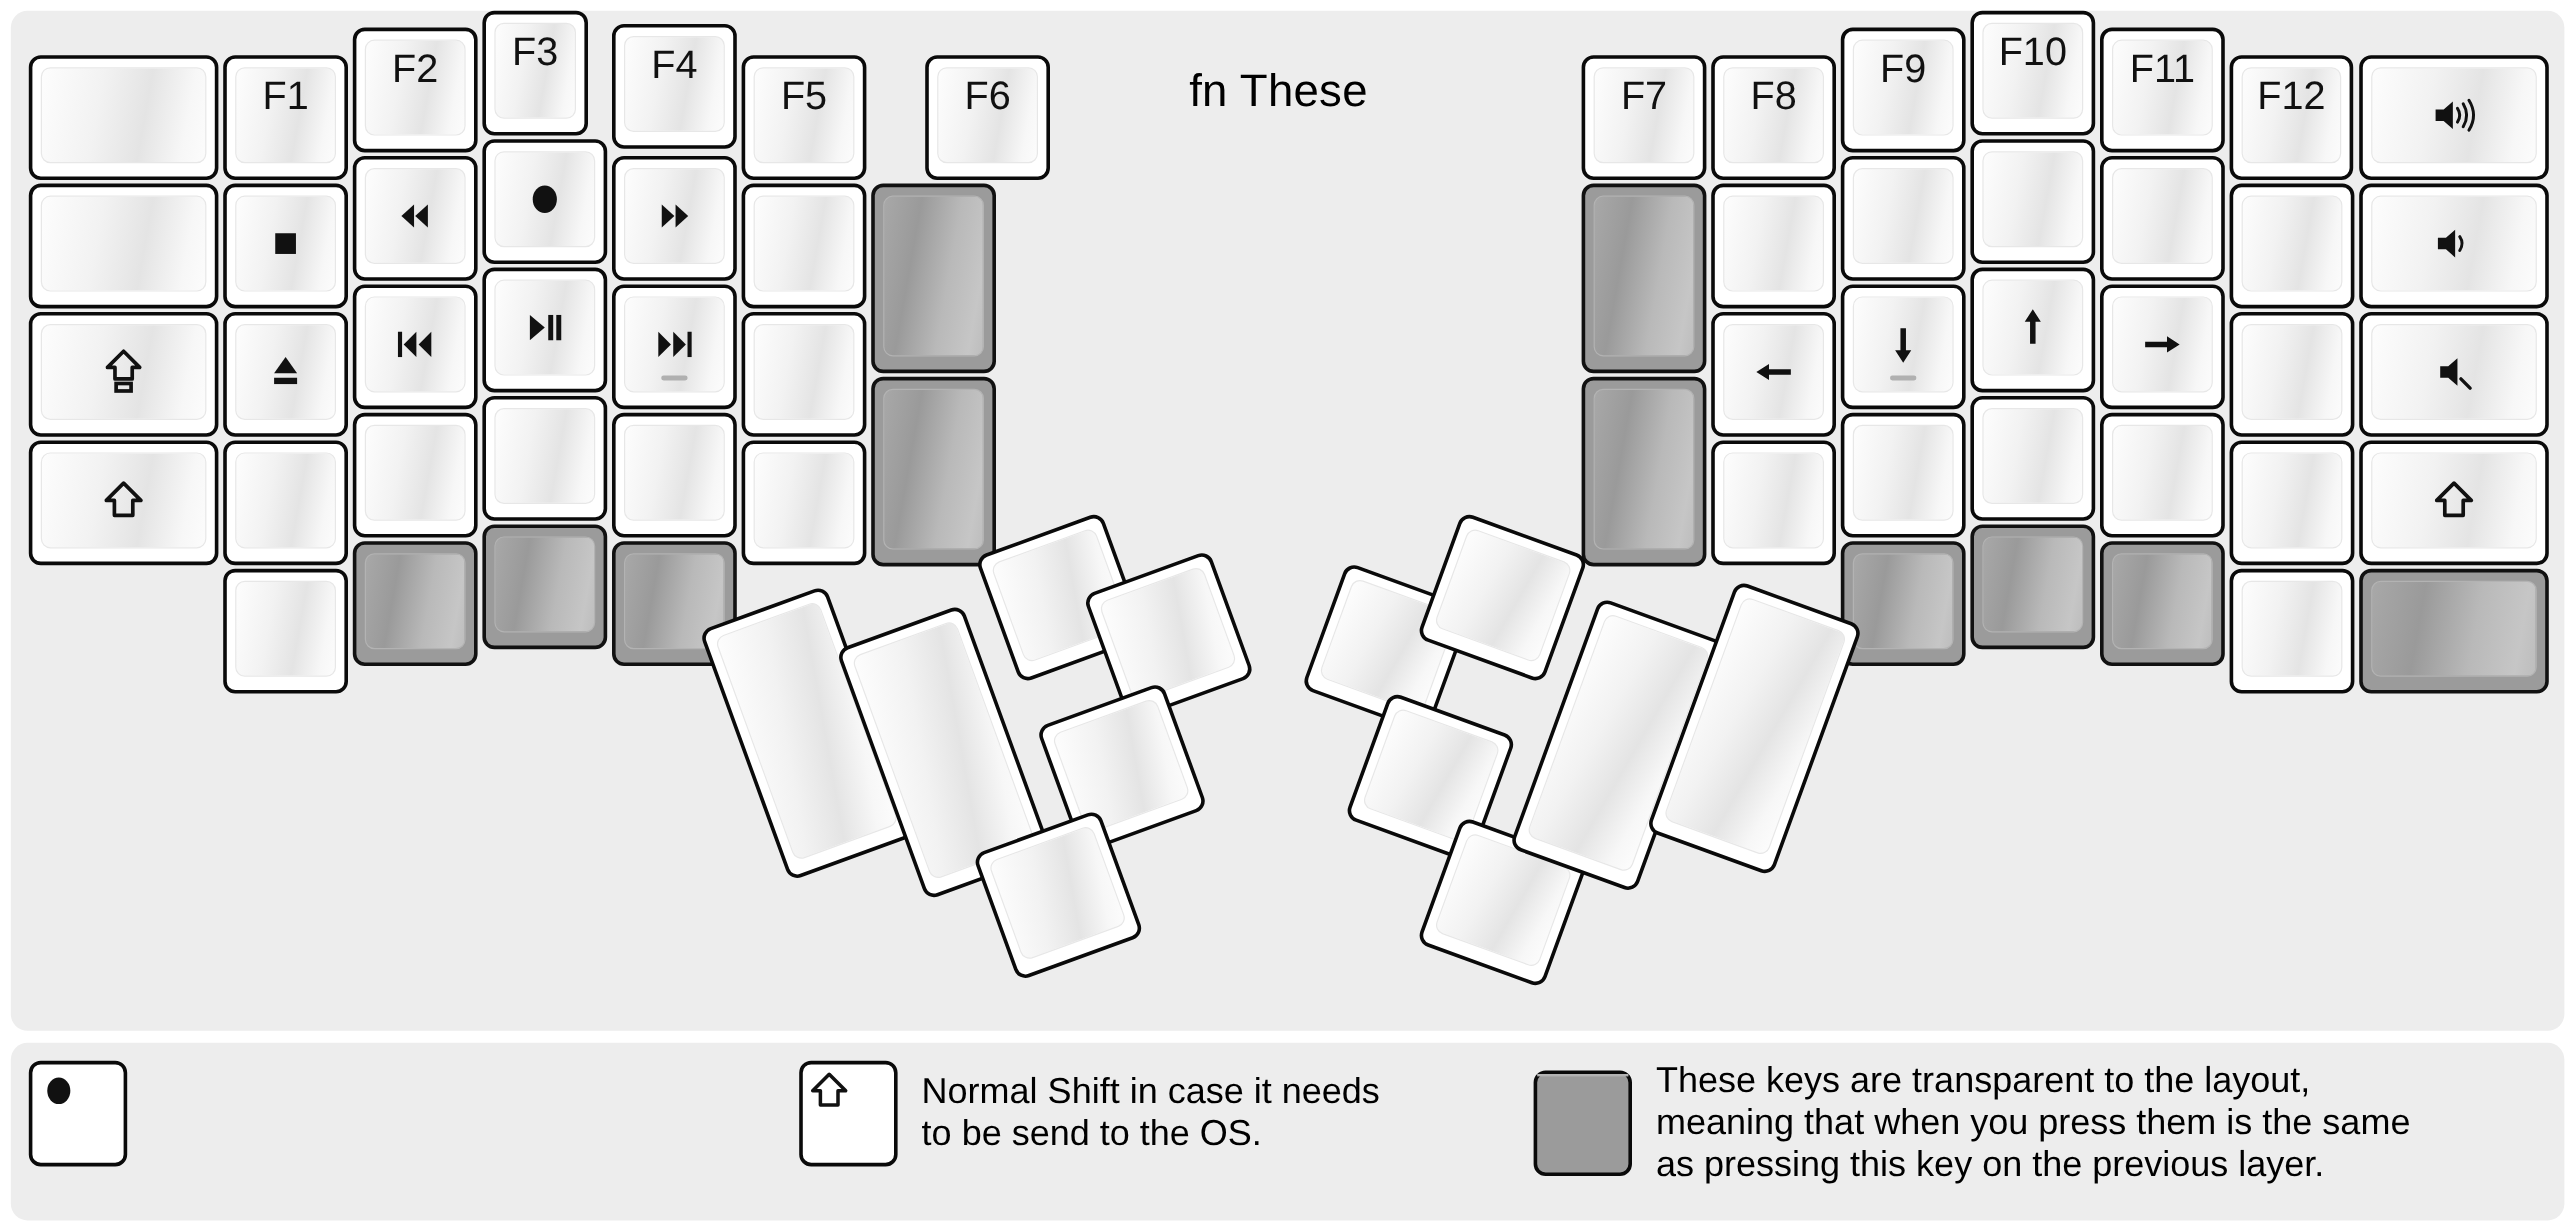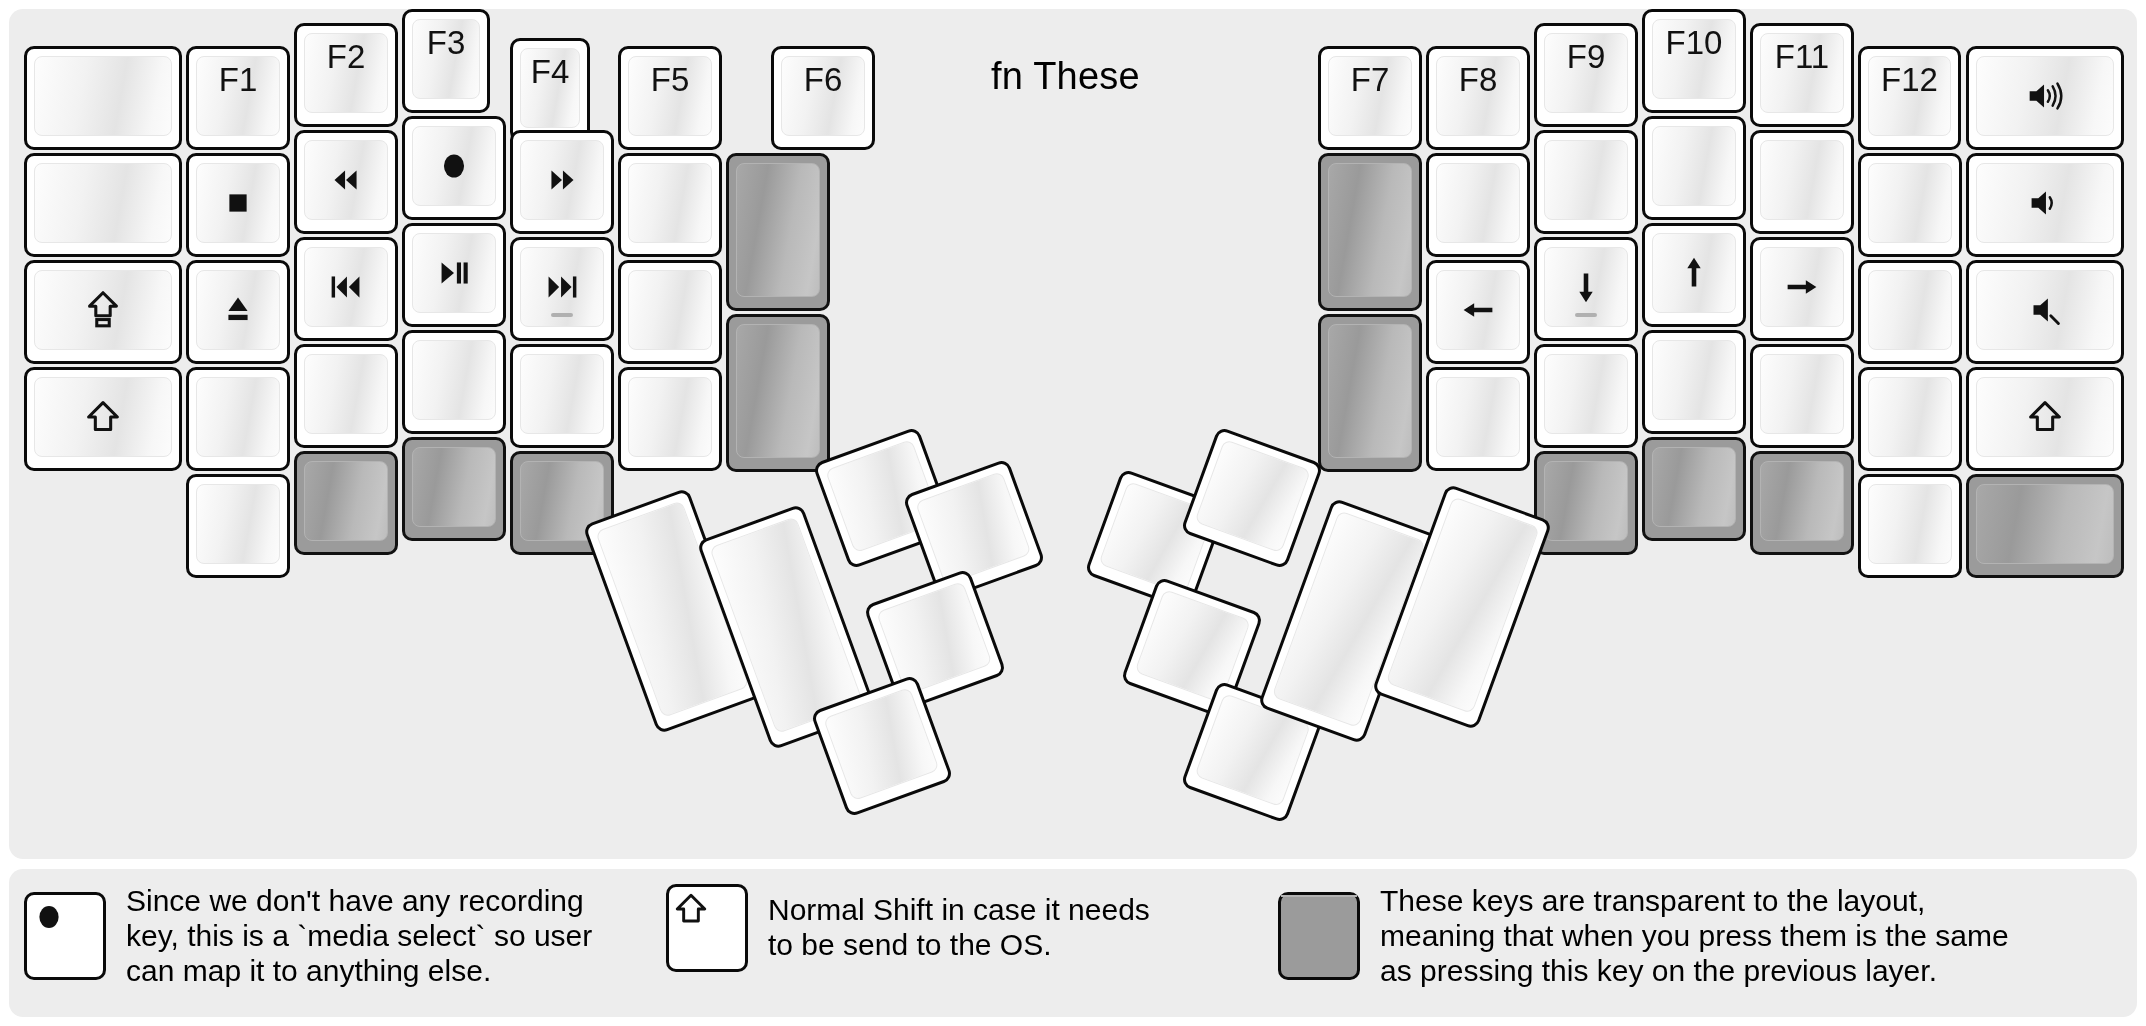--- a/index.html
+++ b/index.html
@@ -214,21 +214,21 @@
             </svg>
           </span>
         </div>
       </div>
       <div class="key" style="left: 402px; top: 330px; width: 104px; height: 104px;">
         <div class="cap"></div>
       </div>
       <div class="key trans" style="left: 402px; top: 437px; width: 104px; height: 104px;">
         <div class="cap"></div>
       </div>
-      <div class="key fnrow" style="left: 510px; top: 38px; width: 80px; height: 104px; padding-left: 48px;">
+      <div class="key fnrow" style="left: 510px; top: 20px; width: 104px; height: 104px; padding-left: 48px;">
         <div class="cap">
           <span class="lbl">F4</span>
         </div>
       </div>
       <div class="key" style="left: 510px; top: 130px; width: 104px; height: 104px;">
         <div class="cap">
           <span>
             <svg class="glyph" width="46" height="46" viewBox="0 0 48 48" fill="#111">
               <path d="M13 14 L13 34 L24 24 Z"></path>
               <path d="M25 14 L25 34 L36 24 Z"></path>
@@ -480,23 +480,20 @@
     </div>
 
   <div class="panel" id="legend-panel"></div>
   <div id="legend-layer">
       <div class="legend-item" style="left: 24px; top: 884px;">
         <div class="legend-key">
           <div class="cap"><span><svg class="glyph" width="44" height="44" viewBox="0 0 48 48" fill="#111">
                 <ellipse cx="24" cy="24" rx="10.5" ry="12"></ellipse>
               </svg></span></div>
         </div>
-        <div class="legend-text">Since we don't have any recording
-key, this is a `media select` so user
-can map it to anything else.</div>
       </div>
       <div class="legend-item" style="left: 666px; top: 884px;">
         <div class="legend-key">
           <div class="cap"><span><svg class="glyph" width="44" height="44" viewBox="0 0 48 48" fill="#111">
                 <path d="M24 9 L39 24 L32 24 L32 37 L16 37 L16 24 L9 24 Z" fill="none" stroke="#111" stroke-width="3.2" stroke-linejoin="round"></path>
               </svg></span></div>
         </div>
         <div class="legend-text">Normal Shift in case it needs
 to be send to the OS.</div>
       </div>

